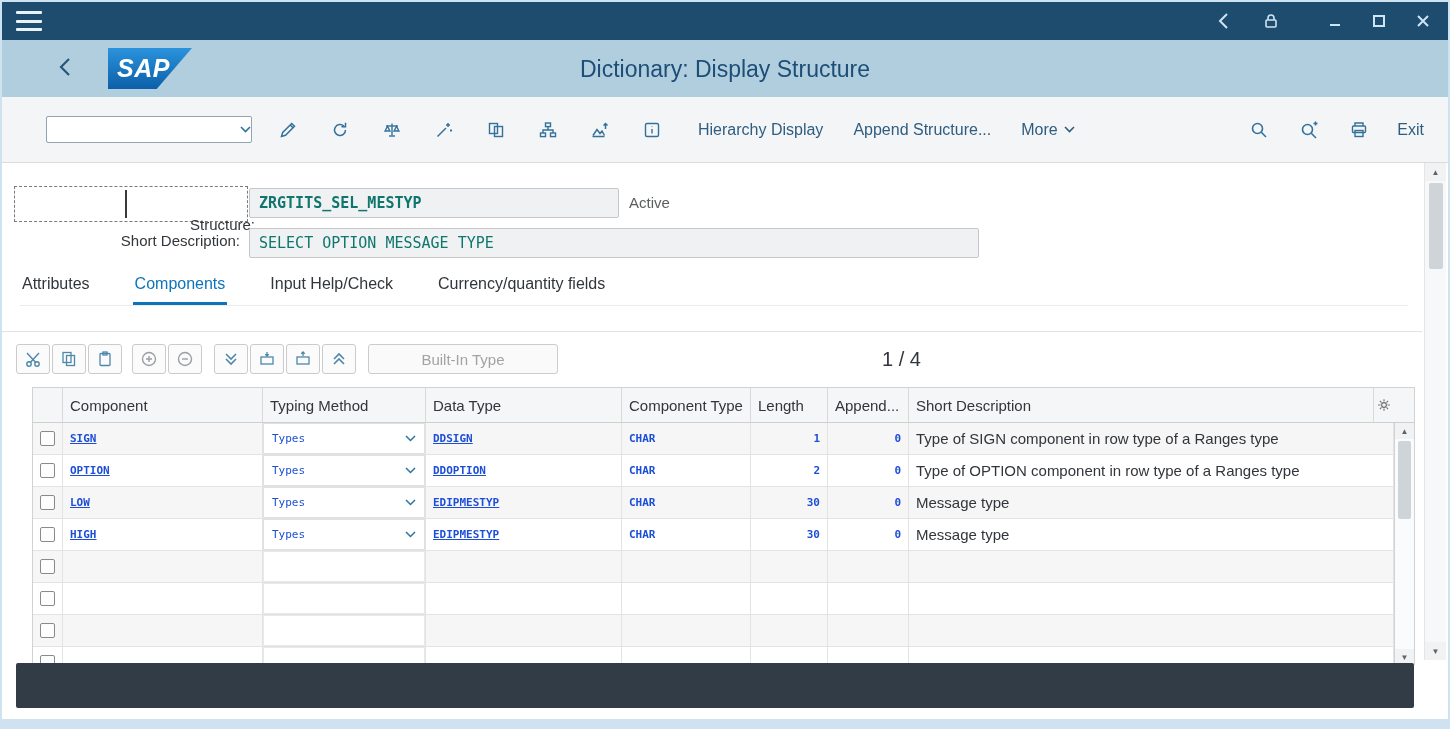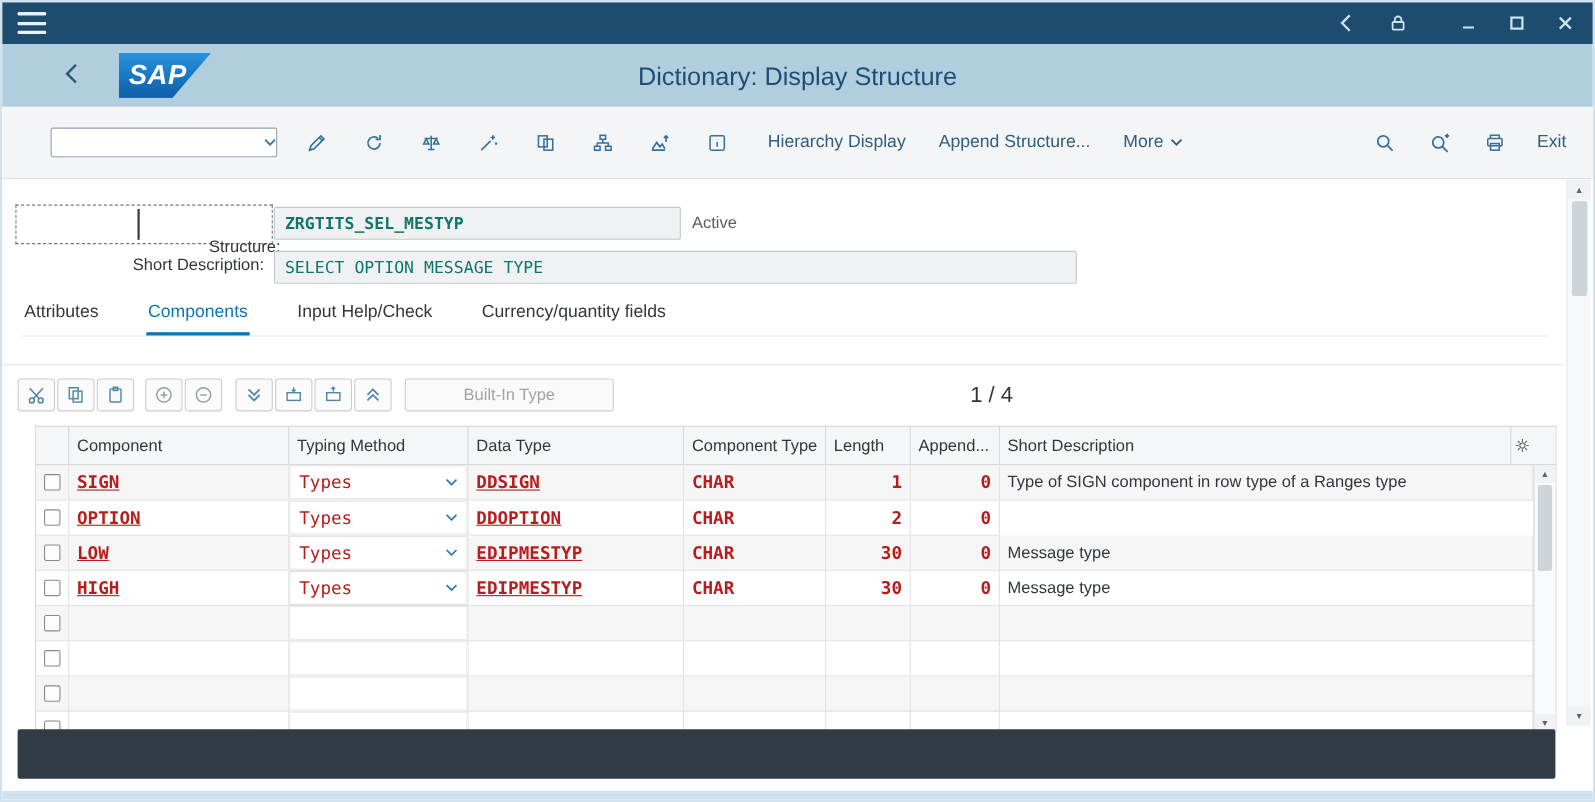--- a/index.html
+++ b/index.html
@@ -64,21 +64,21 @@
   .grid{ position:relative; margin:13px 0 0 30px; width:1383px; border:1px solid #d2d2d2; border-bottom:none; background:#fff; }
   .ghead{ display:grid; grid-template-columns:30px 200px 163px 196px 129px 77px 81px 465px 20px; height:35px; background:#f5f6f7; border-bottom:1px solid #cfcfcf; }
   .hcell{ display:flex; align-items:center; padding:0 7px; font-size:15px; color:#32363a; border-right:1px solid #d9d9d9; }
   .hcell:last-child{ border-right:none; justify-content:center; padding:0; color:#6a6d70; }
   .gbody{ height:242px; overflow:hidden; width:1361px; }
   .grow{ display:grid; grid-template-columns:30px 200px 163px 196px 129px 77px 81px 485px; height:32px; }
   .grow.odd{ background:#f6f6f6; } .grow.even{ background:#ffffff; }
   .gcell{ display:flex; align-items:center; padding:0 7px; border-right:1px solid #e3e3e3; border-bottom:1px solid #e3e3e3; overflow:hidden; white-space:nowrap; }
   .cbc{ justify-content:center; padding:0; }
   .cb{ width:15px; height:15px; border:1px solid #8a8a8a; border-radius:2px; background:#fdfdfd; cursor:pointer; }
-  .mono{ font-family:"DejaVu Sans Mono", monospace; font-size:16px; color:#b91c1c; }
+  .mono{ font-family:"DejaVu Sans Mono", monospace; font-size:11px; color:#1d4ed8; }
   .link{ text-decoration:underline; font-weight:bold; cursor:pointer; }
   .dt{ font-weight:bold; }
   .num{ justify-content:flex-end; font-weight:bold; }
   .desc{ font-size:15px; color:#32363a; }
   .typc{ padding:0; }
   .dd{ width:100%; height:100%; background:#fff; border:1px solid #e0e0e0; display:flex; align-items:center; justify-content:space-between; padding:0 8px; cursor:pointer; }
   .dd-empty{ width:100%; height:100%; background:#fff; border:1px solid #e8e8e8; }
 
   .gscroll{ position:absolute; left:1361px; top:35px; width:20px; height:242px; background:#fafbfc; border-left:1px solid #d2d2d2; }
   .sarr{ position:absolute; left:0; width:100%; height:16px; display:flex; align-items:center; justify-content:center; font-size:8px; color:#5f6368; background:#f1f2f3; cursor:pointer; }
@@ -389,20 +389,21 @@
                     <path d="M1 1l4.5 4.5L10 1"></path>
                   </svg>
                 </div>
               </div>
               <div class="gcell">
                 <div class="link mono">DDOPTION</div>
               </div>
               <div class="gcell mono dt">CHAR</div>
               <div class="gcell mono num">2</div>
               <div class="gcell mono num">0</div>
+              <div class="gcell desc">Type of OPTION component in row type of a Ranges type</div>
             </div>
             <div class="grow odd">
               <div class="gcell cbc">
                 <div class="cb"></div>
               </div>
               <div class="gcell">
                 <div class="link mono">LOW</div>
               </div>
               <div class="gcell typc">
                 <div class="dd">

